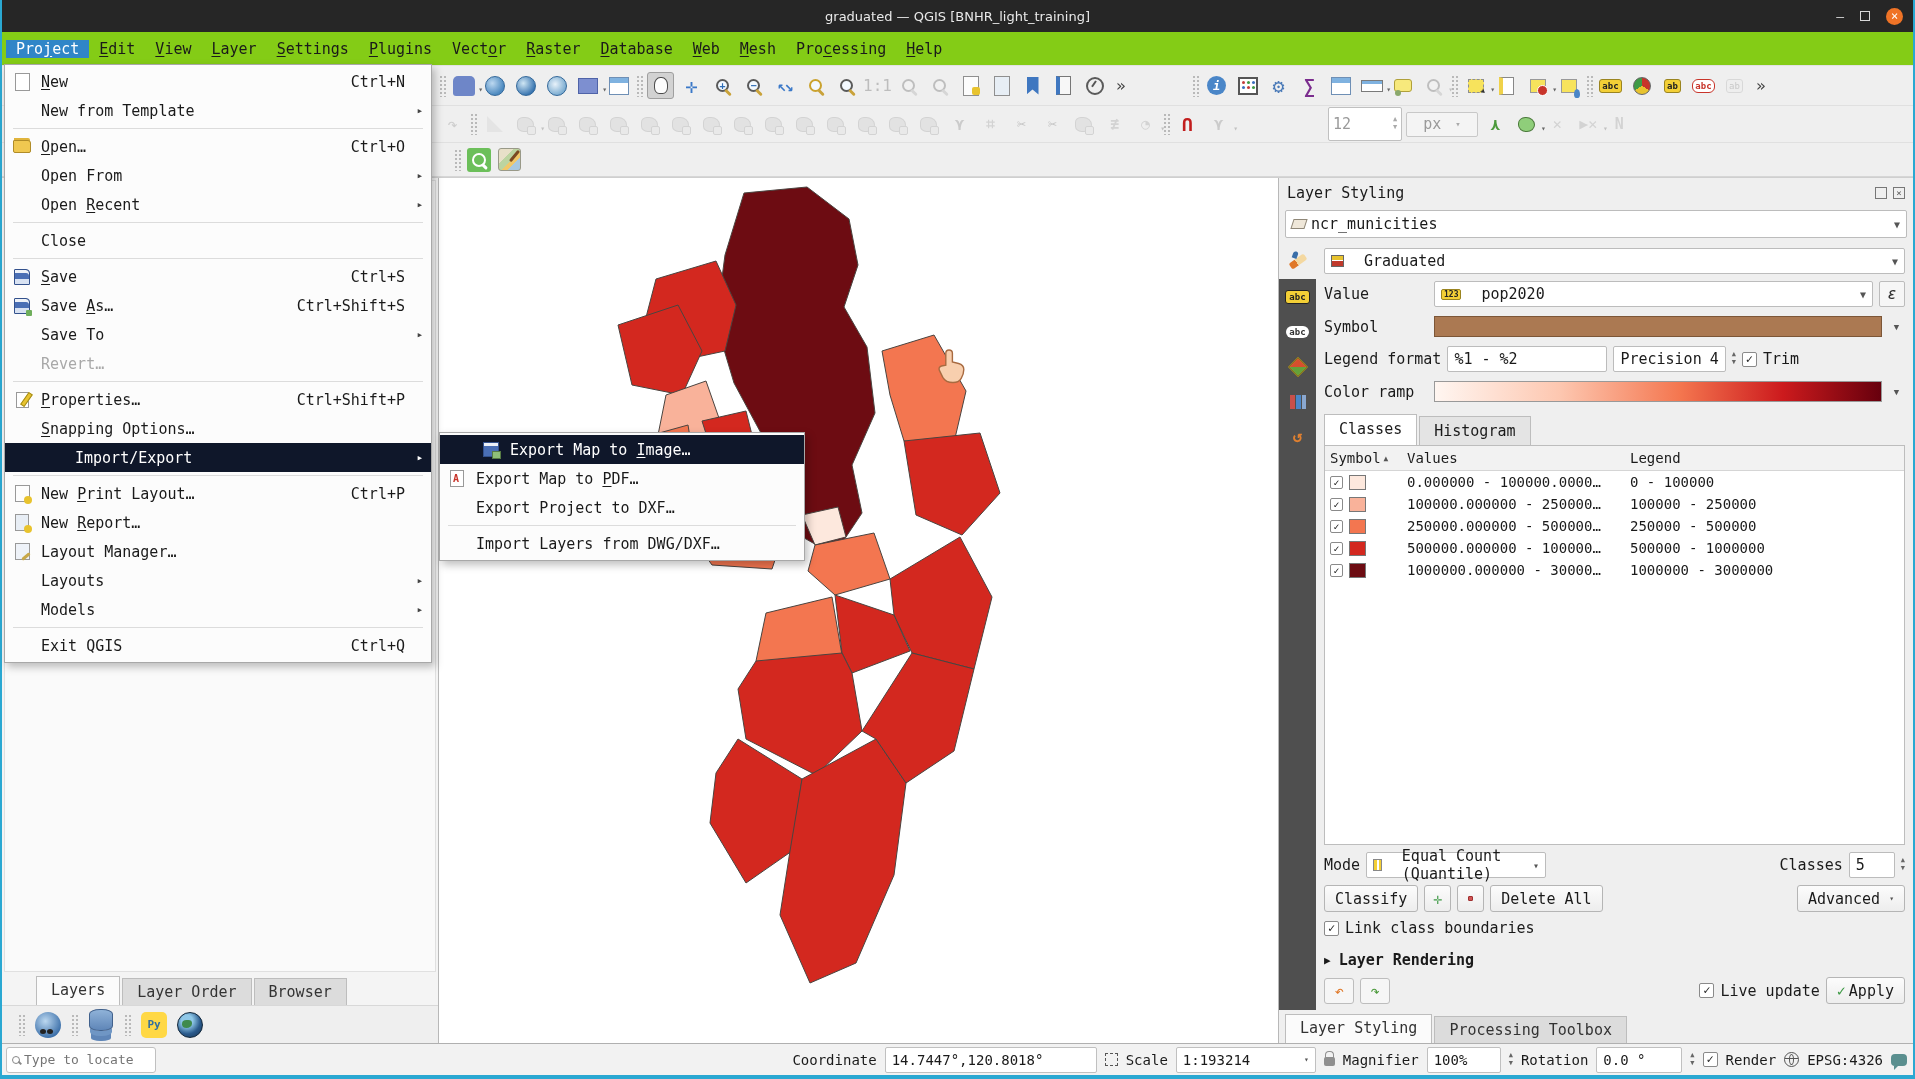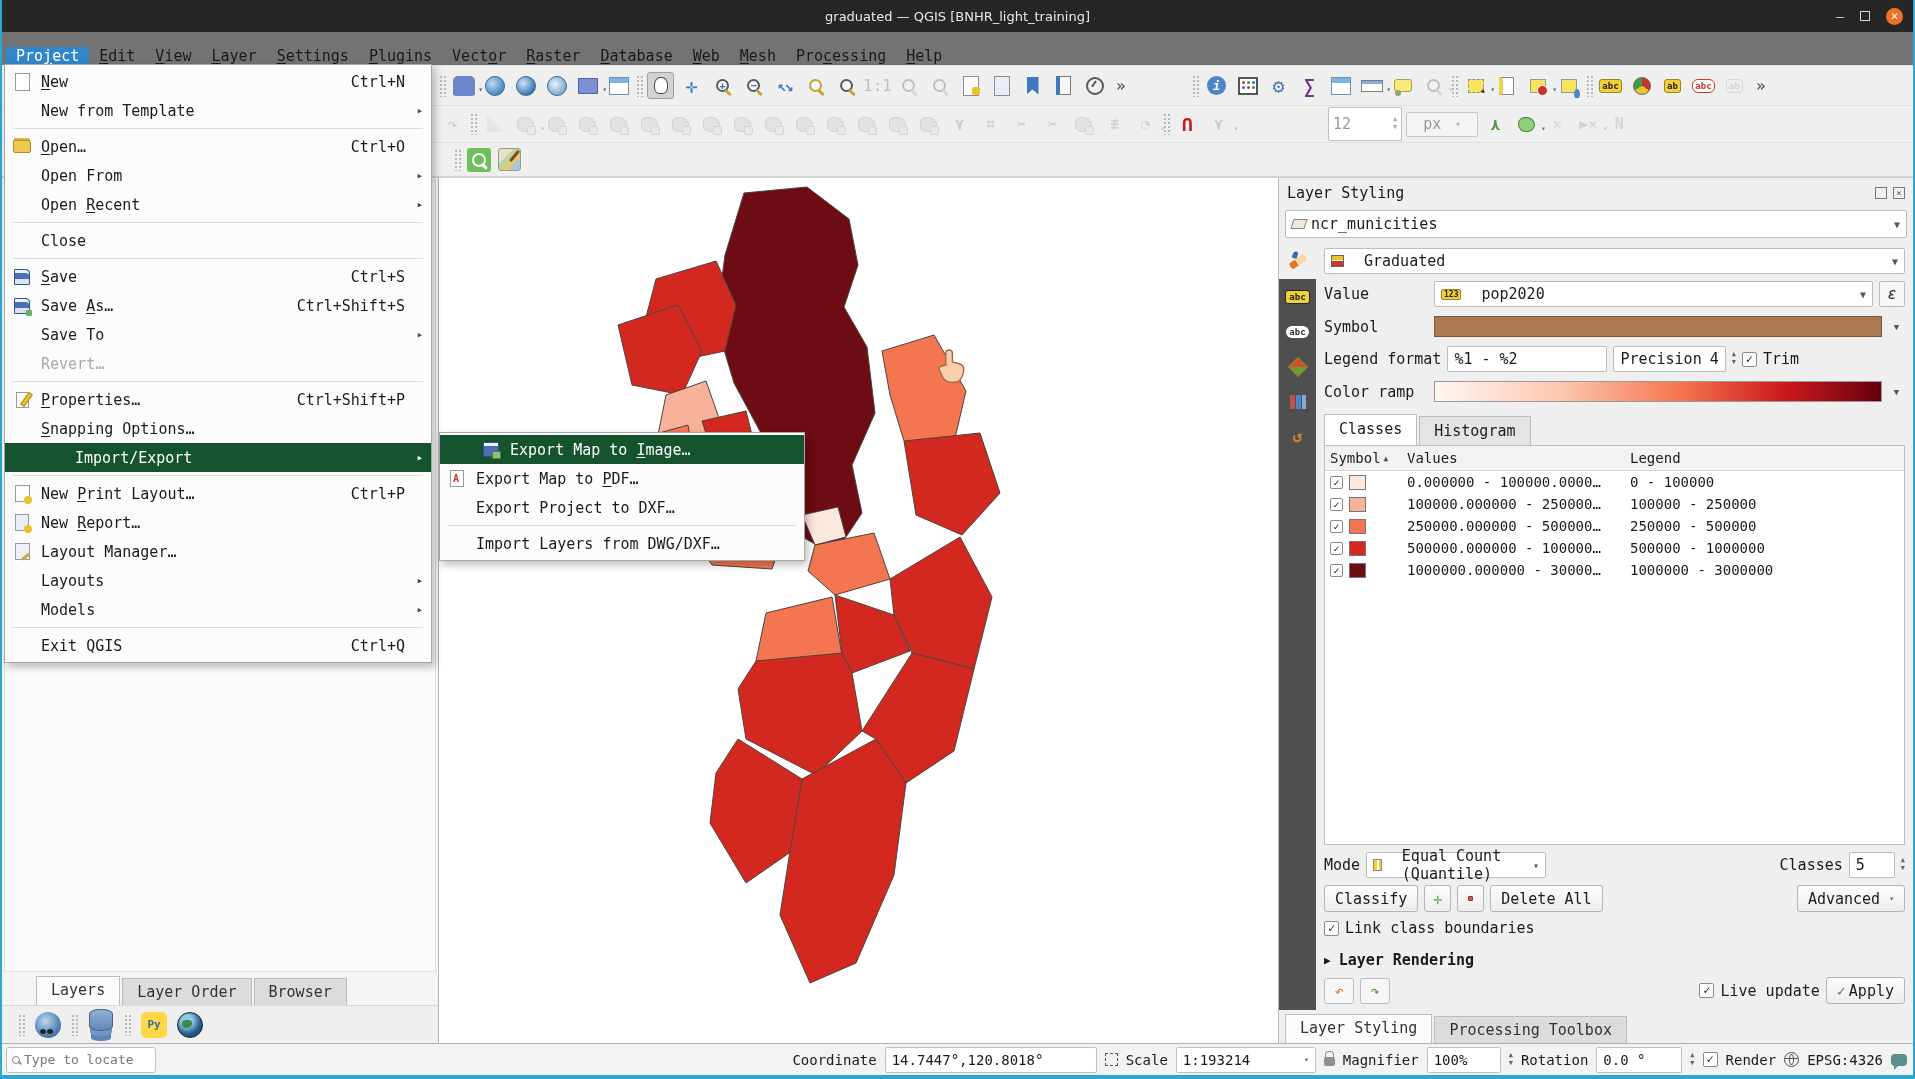--- a/index.html
+++ b/index.html
@@ -11,21 +11,21 @@
   
   #titlebar { height:32px; background:#262626; display:flex; align-items:center; justify-content:center; position:relative; }
   #titlebar .ttl { color:#e9e9e9; font-family:"DejaVu Sans", sans-serif; font-size:13px; }
   #wincontrols { position:absolute; right:10px; top:0; height:32px; display:flex; align-items:center; gap:16px; }
   #wincontrols .wbtn { color:#dcdcdc; font-size:13px; cursor:default; }
   #wincontrols .wmax { width:10px; height:10px; border:1px solid #d8d8d8; display:inline-block; }
   #wincontrols .wclose { width:17px; height:17px; border-radius:50%; background:#ef7326; color:#fff;
       display:flex; align-items:center; justify-content:center; font-size:12px; line-height:1; }
 
   
-  #menubar { height:34px; background:#737373; display:flex; align-items:flex-end; padding-left:4px; border-bottom:1px solid #e2e2e2; }
+  #menubar { height:34px; background:#84cc16; display:flex; align-items:center; padding-left:4px; border-bottom:1px solid #e2e2e2; }
   .mbitem { display:flex; align-items:center; padding:0 10px; font-size:15px; }
   .mbitem.active { background:#3086c8; color:#fff; }
   .mbitem u { text-decoration:underline; text-underline-offset:2px; }
 
   
   #tb1 { height:40px; position:relative; border-bottom:1px solid #e0e0e0; }
   #tb2 { height:37px; position:relative; border-bottom:1px solid #e0e0e0; }
   #tb3 { height:34px; position:relative; border-bottom:1px solid #d6d6d6; }
   .tbrow { position:absolute; top:0; height:100%; display:flex; align-items:center; gap:4px; }
   #tb-row1a { left:437px; } #tb-row1b { left:1190px; }
@@ -216,21 +216,21 @@
   
   .popup { position:absolute; background:#fcfcfc; border:1px solid #a8a8a8; box-shadow:3px 4px 8px rgba(0,0,0,.25); padding:2px 0; z-index:50; }
   #project-menu { left:2px; top:64px; width:428px; }
   #export-submenu { left:437px; top:432px; width:366px; }
   .mrow { height:29px; display:flex; align-items:center; padding:0 8px 0 6px; gap:8px; }
   .mrow .mi { width:22px; height:20px; display:flex; align-items:center; justify-content:center; position:relative; flex:none; }
   .mrow .mlabel { white-space:nowrap; }
   .mrow .mlabel u { text-underline-offset:2px; }
   .mrow .msc { margin-left:auto; white-space:nowrap; }
   .mrow .marr { width:10px; font-size:11px; color:#444; text-align:right; flex:none; }
-  .mrow.hl { background:#14532d; color:#fff;padding-left:40px; }
+  .mrow.hl { background:#0f172a; color:#fff;padding-left:40px; }
   .mrow.hl .marr { color:#fff; }
   .mrow.dis { color:#a8a8a8; }
   .msep { height:1px; background:#dcdcdc; margin:3px 8px; }
   
   .mi-new-file::before { content:""; width:13px; height:16px; background:#fff; border:1px solid #999; }
   .mi-folder::before { content:""; width:16px; height:11px; background:#f0c850; border:1px solid #b08c28; border-radius:1px 3px 2px 2px; box-shadow:0 -3px 0 -1px #e0b43c; }
   .mi-floppy::before, .mi-floppy-as::before { content:""; width:14px; height:14px; background:#4a6fb5; border-radius:1px 4px 1px 1px;
       box-shadow:inset 0 -5px 0 #d8e2f2, inset 0 3px 0 #eef2f8; border:1px solid #33518c; }
   .mi-floppy-as::after { content:""; position:absolute; width:6px; height:6px; background:#6fae5c; right:1px; bottom:0; border-radius:1px; }
   .mi-properties::before { content:""; width:11px; height:14px; background:#fff; border:1px solid #999; }

